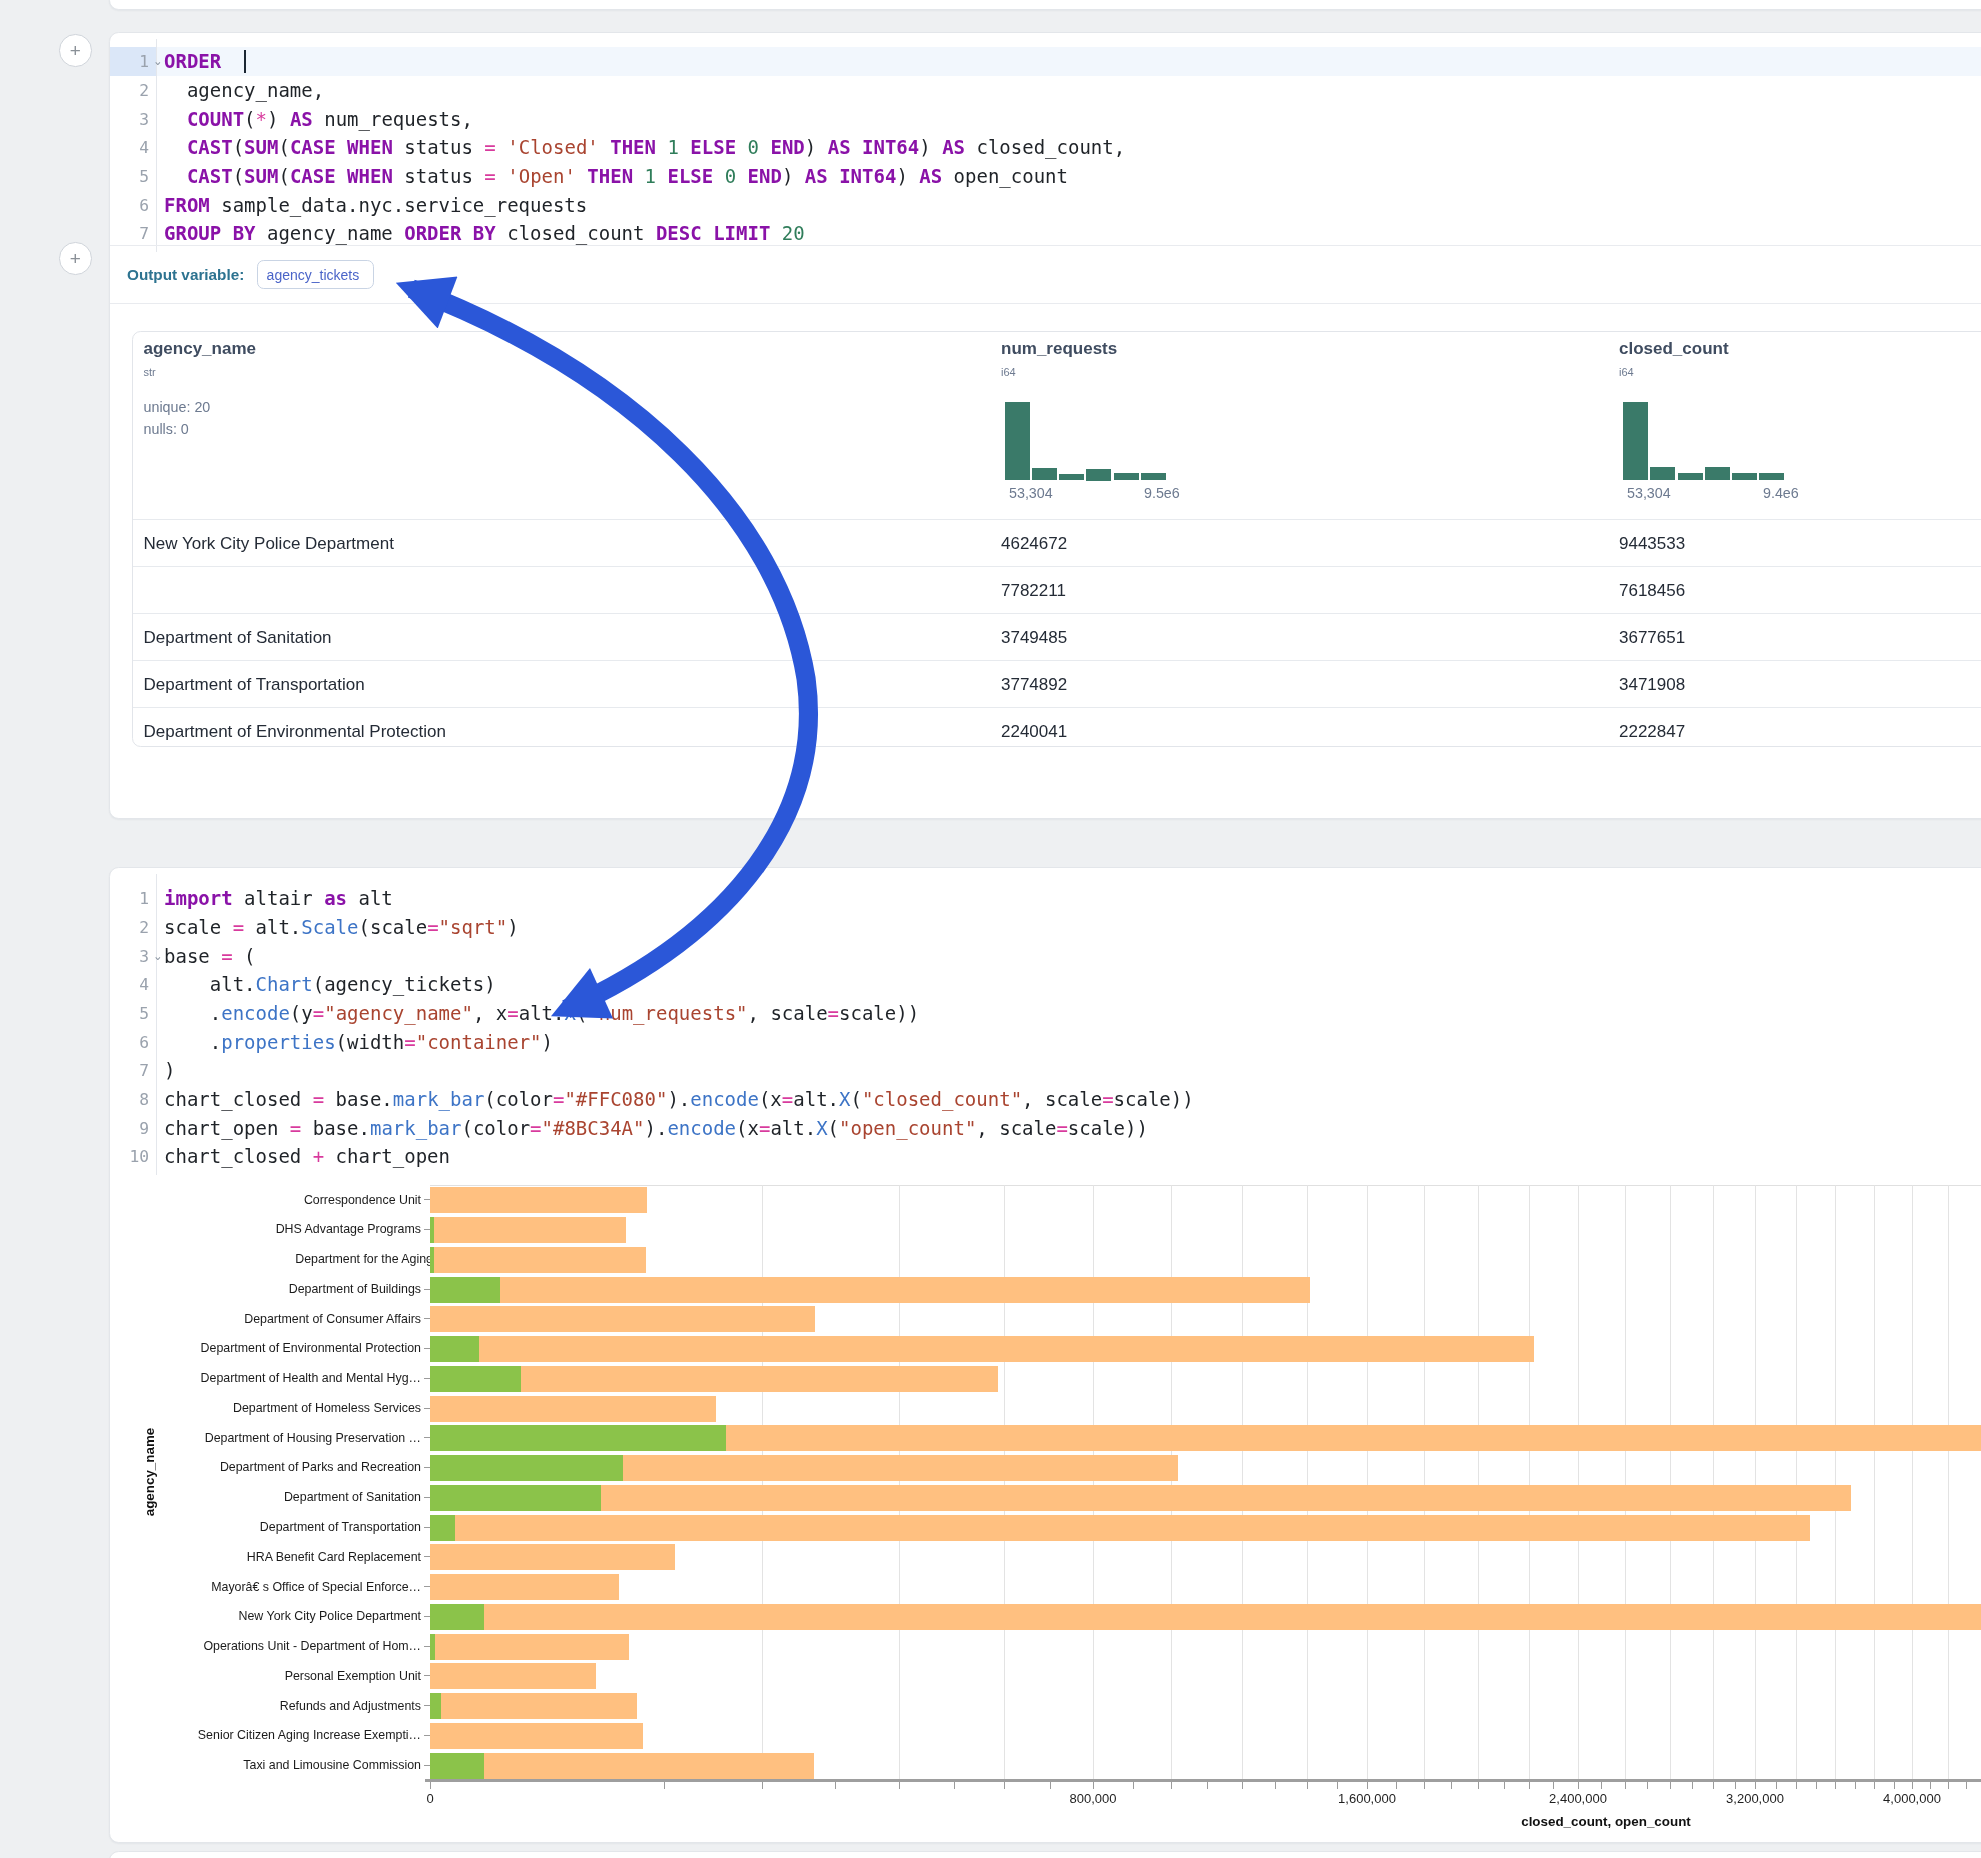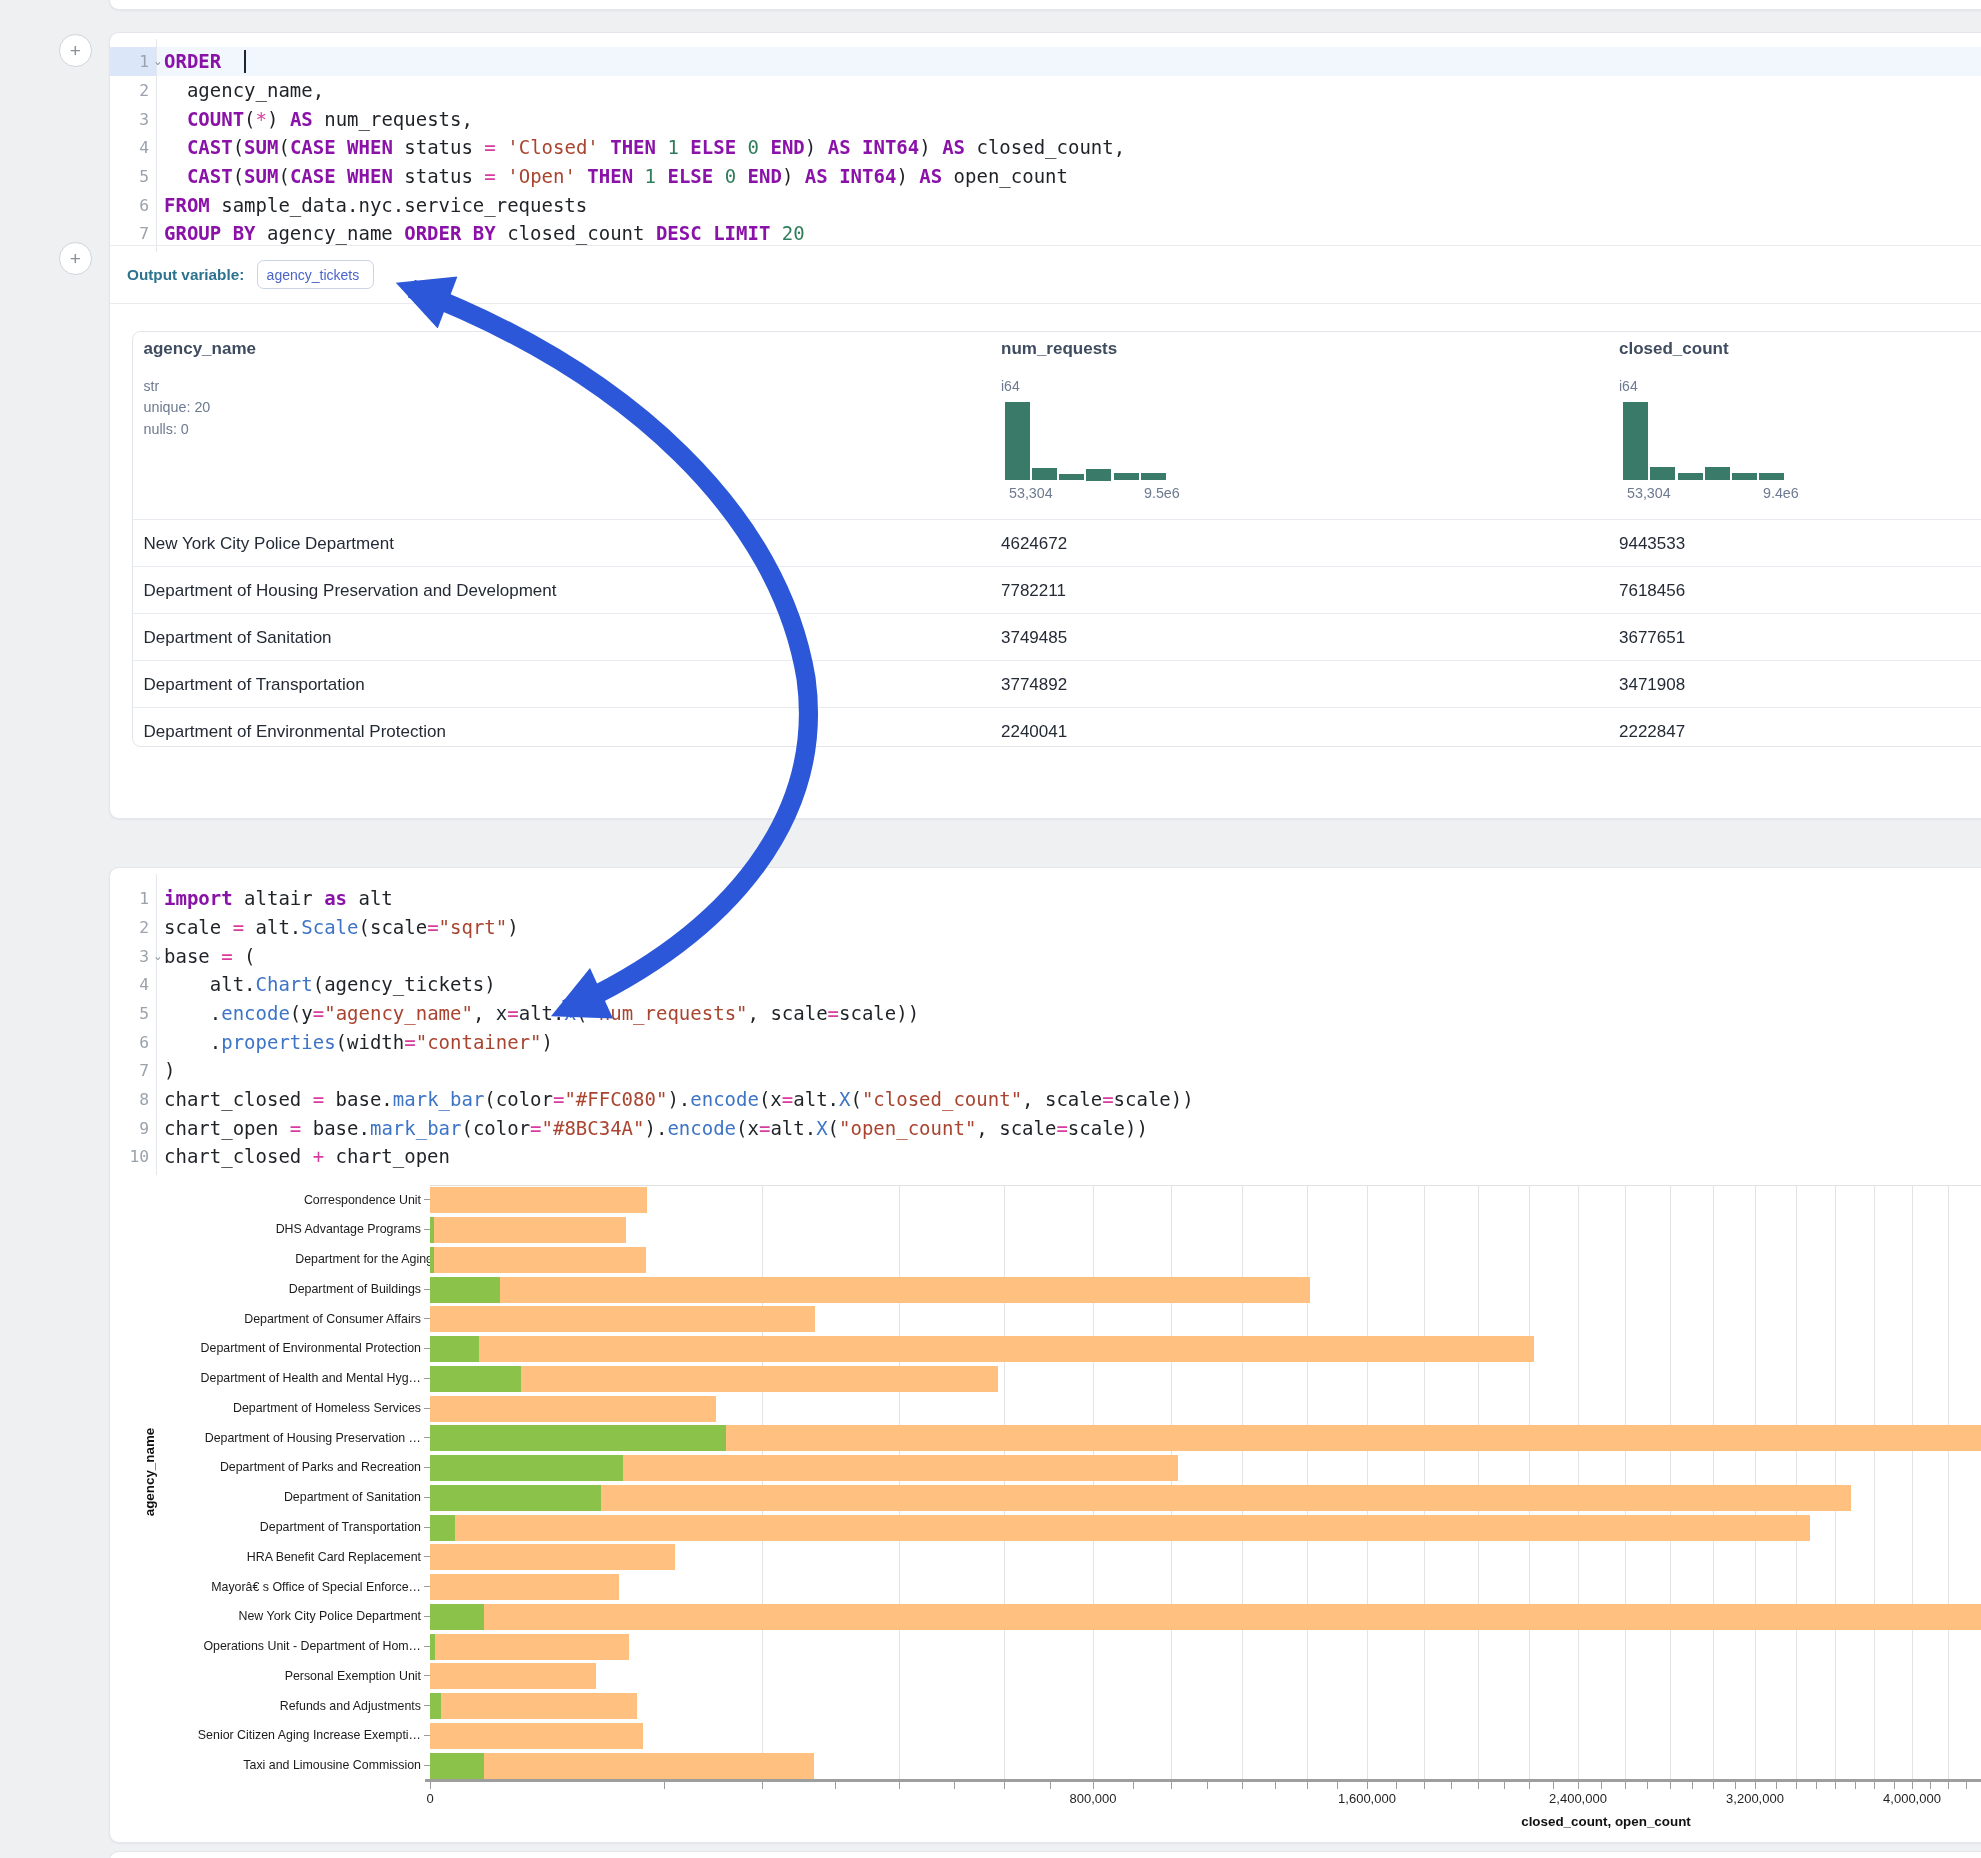--- a/index.html
+++ b/index.html
@@ -27,21 +27,21 @@
   .outrow{position:absolute;left:0;right:0;border-top:1px solid #e9ebef;border-bottom:1px solid #e9ebef;}
   .outlabel{position:absolute;left:17px;top:0;height:57px;line-height:57px;
             color:#2d7390;font-size:15.3px;font-weight:bold;}
   .chip{position:absolute;left:147px;top:14.3px;width:117px;height:29px;border:1px solid #c9d4e4;
         border-radius:6.7px;background:#fff;overflow:hidden;color:#4a64c8;font-size:14px;
         line-height:29px;padding-left:8.6px;white-space:nowrap;box-sizing:border-box;}
   
   #tablebox{position:absolute;left:22px;top:298px;width:1864px;height:414px;
             border:1px solid #e2e5ea;border-radius:8.6px;overflow:hidden;background:#fff;}
   .colhead{position:absolute;top:6.7px;font-size:17px;font-weight:bold;color:#3f4c60;}
-  .coltype{position:absolute;top:34px;font-size:14px;color:#6d7a90;margin-top:12px;}
+  .coltype{position:absolute;top:34px;font-size:11px;color:#6d7a90;}
   .colstat{position:absolute;font-size:14.3px;color:#6d7a90;}
   .histbar{position:absolute;background:#3a7a69;}
   .histlab{position:absolute;top:153px;font-size:14.3px;color:#6d7a90;}
   .trow{position:absolute;left:0;right:0;height:47px;border-top:1px solid #e7eaee;}
   .tcell{position:absolute;top:0;height:47px;line-height:47px;font-size:17px;color:#242b36;white-space:nowrap;}
   .tfooter{position:absolute;left:22px;top:722px;height:42px;color:#5d6b80;font-size:16.3px;}
   .mag{position:absolute;left:13.4px;top:11.5px;width:12.4px;height:12.4px;border:1.9px solid #6b7789;border-radius:50%;}
   .maghandle{position:absolute;left:27px;top:26px;width:6.7px;height:1.9px;background:#6b7789;transform:rotate(45deg);}
   .tfootertext{position:absolute;left:57px;top:0;line-height:42px;}
   
@@ -114,21 +114,20 @@
         <div class="histbar" style="left: 1599px; top: 141px; width: 25px; height: 6.7px;"></div>
         <div class="histbar" style="left: 1626px; top: 141px; width: 25px; height: 6.7px;"></div>
         <div class="histlab" style="left: 1494px;">53,304</div>
         <div class="histlab" style="left: 1630px;">9.4e6</div>
         <div class="trow" style="top: 187px;">
           <div class="tcell" style="left: 10.5px;">New York City Police Department</div>
           <div class="tcell" style="left: 868px;">4624672</div>
           <div class="tcell" style="left: 1486px;">9443533</div>
         </div>
         <div class="trow" style="top: 234px;">
-          <div class="tcell" style="left: 10.5px;">Department of Housing Preservation and Development</div>
           <div class="tcell" style="left: 868px;">7782211</div>
           <div class="tcell" style="left: 1486px;">7618456</div>
         </div>
         <div class="trow" style="top: 281px;">
           <div class="tcell" style="left: 10.5px;">Department of Sanitation</div>
           <div class="tcell" style="left: 868px;">3749485</div>
           <div class="tcell" style="left: 1486px;">3677651</div>
         </div>
         <div class="trow" style="top: 328px;">
           <div class="tcell" style="left: 10.5px;">Department of Transportation</div>

